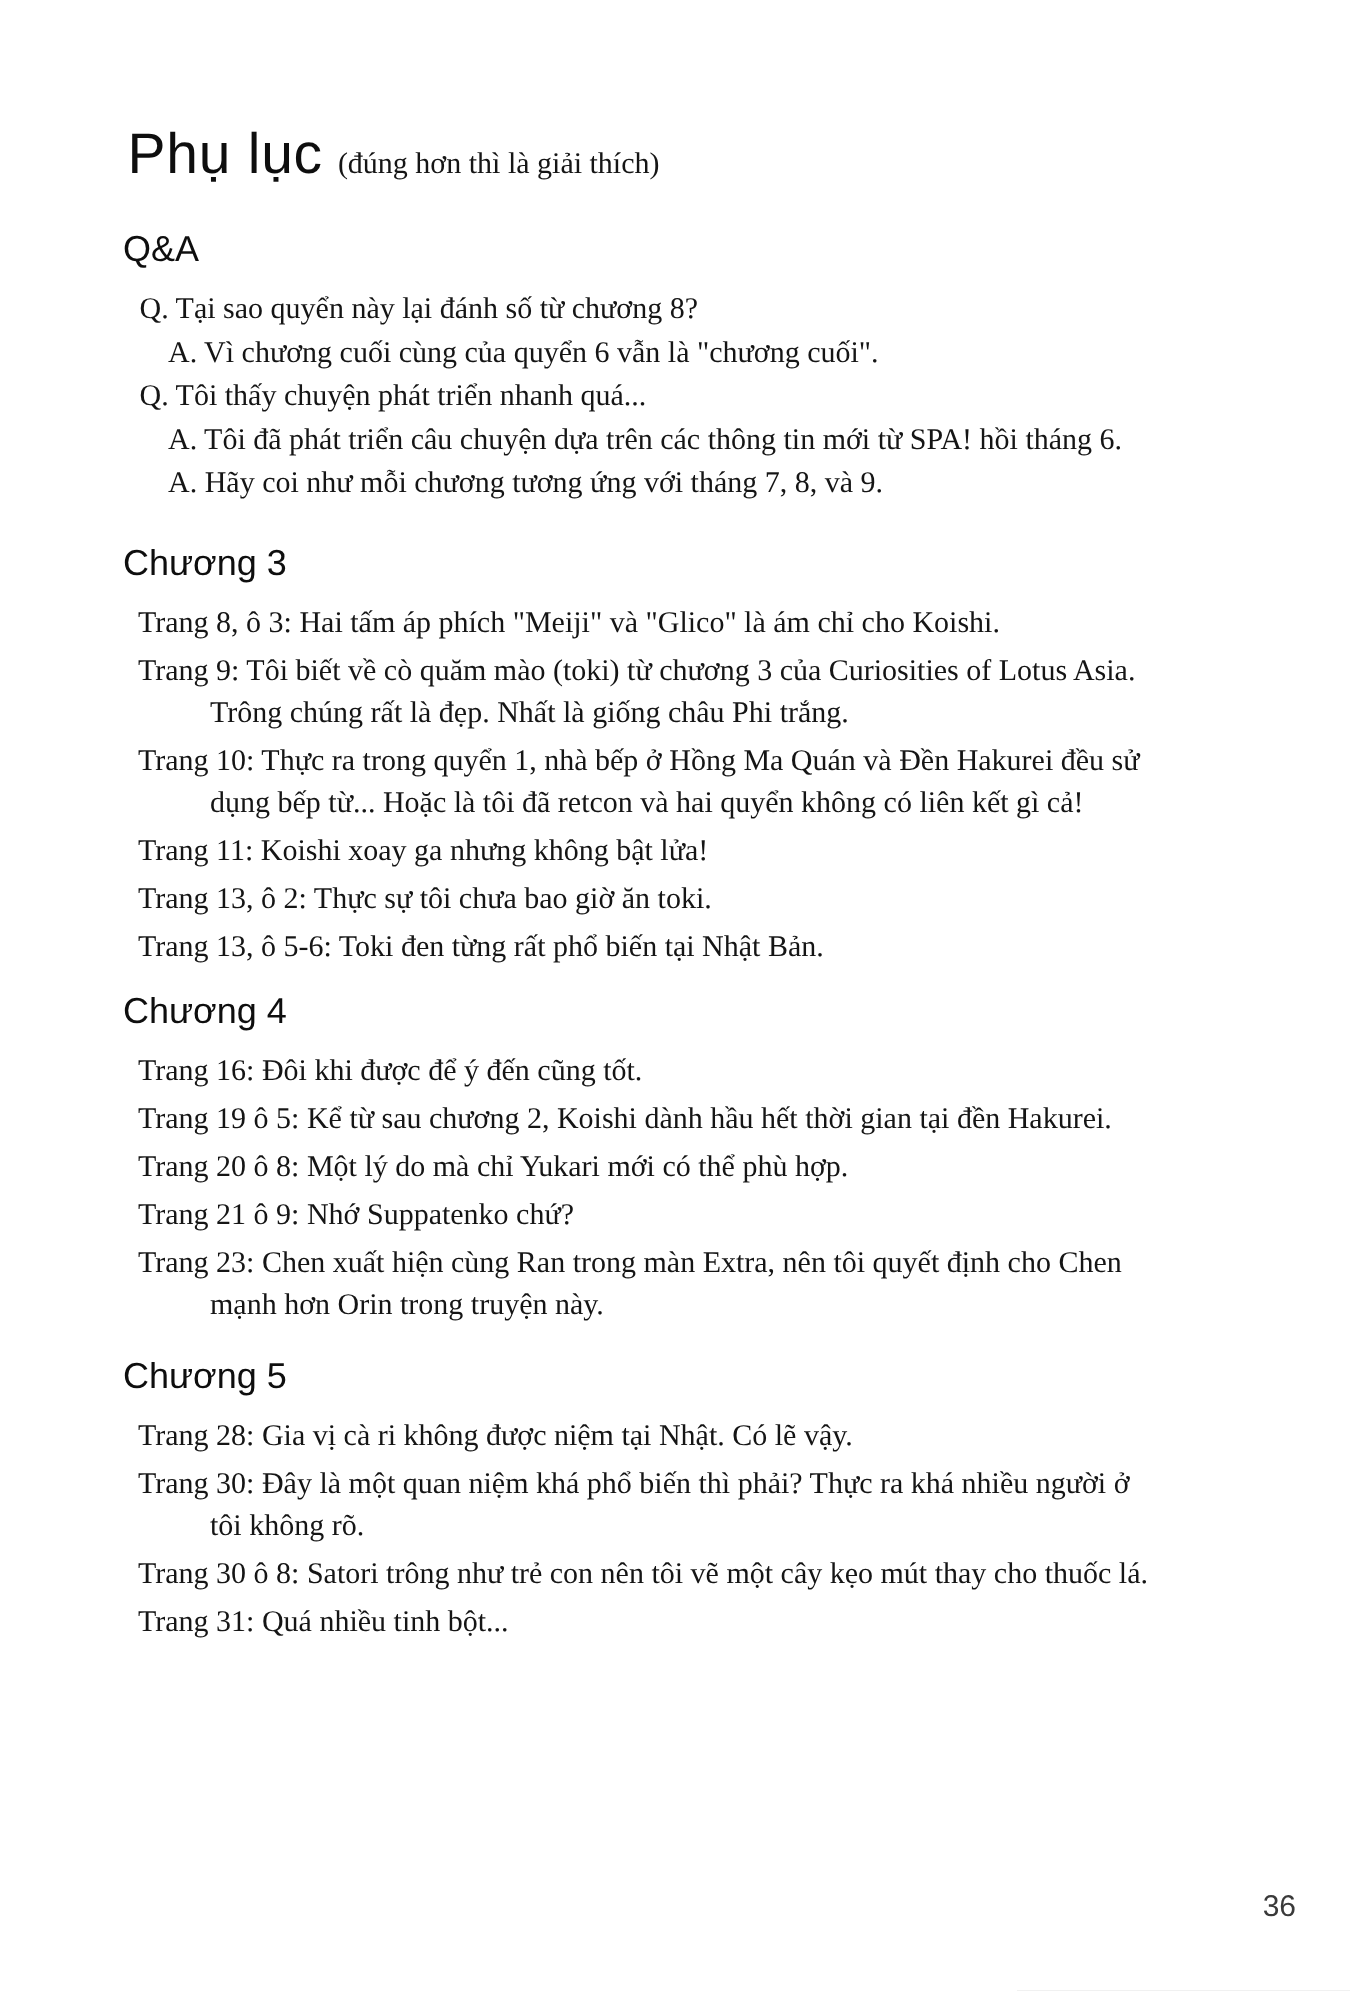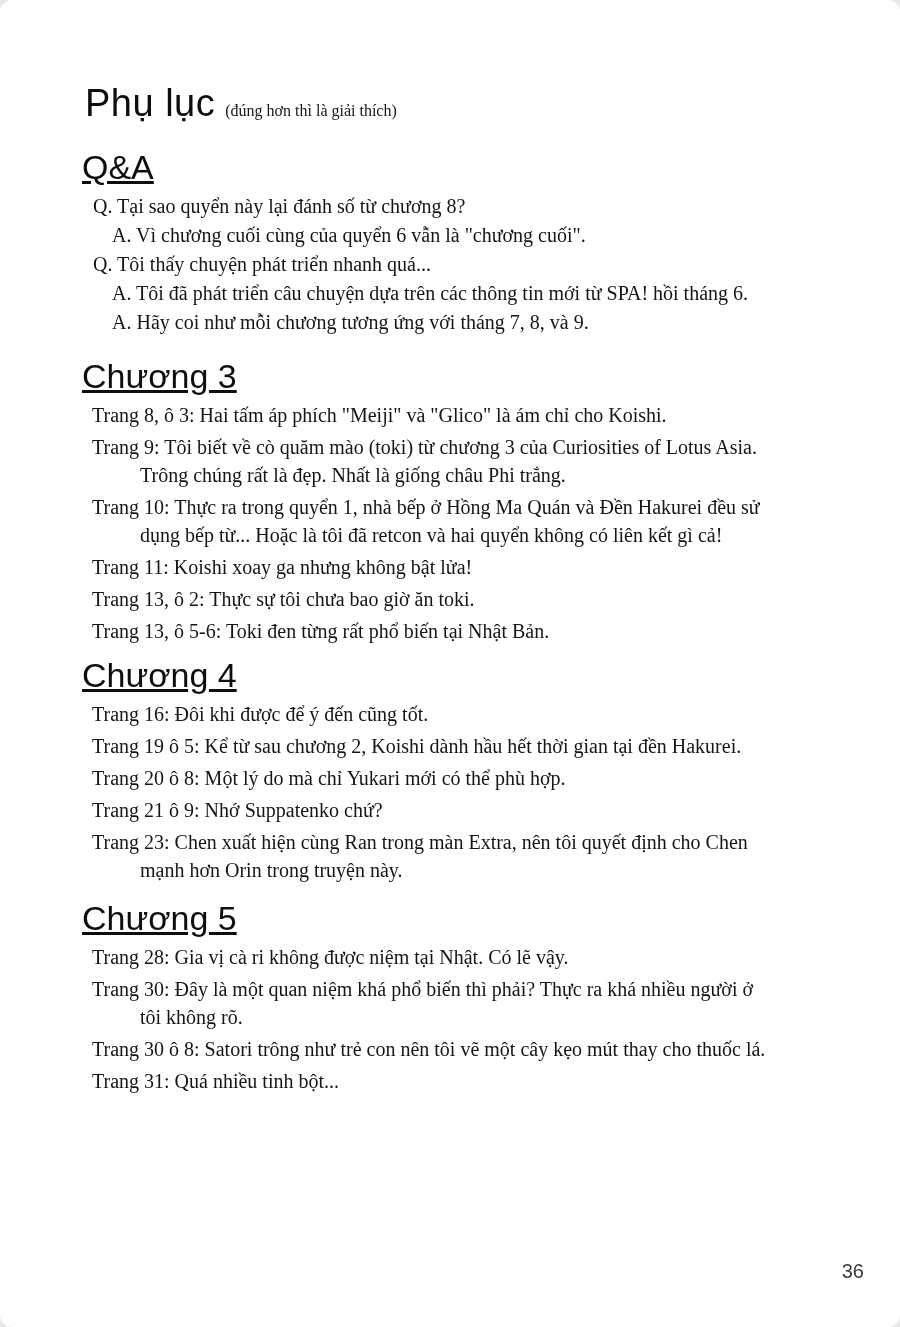--- a/index.html
+++ b/index.html
@@ -4,52 +4,50 @@
 <style>
   html, body { margin: 0; padding: 0; background: #e8e8e8; }
   .page {
     position: relative;
     width: 900px;
     height: 1327px;
     margin: 0 auto;
     background: #ffffff;
     color: #151515;
     overflow: hidden;
-    border-radius: 12px;
   }
   .content {
     padding: 82px 82px 0 82px;
   }
   .title-row {
     display: flex;
     align-items: baseline;
     margin-left: 3px;
   }
   .title {
     font-family: "Liberation Sans", "DejaVu Sans", sans-serif;
     font-size: 38px;
     font-weight: 400;
     letter-spacing: 0.5px;
     color: #0e0e0e;
     line-height: 1.15;
   }
   .subtitle {
     font-family: "Liberation Serif", "DejaVu Serif", serif;
-    font-size: 16px;
+    font-size: 20px;
     margin-left: 10px;
     color: #151515;
   }
   .sec-heading {
     font-family: "Liberation Sans", "DejaVu Sans", sans-serif;
-    font-size: 34px;
+    font-size: 24px;
     font-weight: 400;
     color: #0e0e0e;
     margin: 24px 0 10px 0;
     line-height: 30px;
-    text-decoration: underline;
   }
   .sec-heading.first { margin-top: 26px; }
   .sec-heading.tight { margin-top: 15px; }
   .sec-heading.mid { margin-top: 19px; }
   .qa-list { margin-left: 11px; }
   .qa-list p {
     margin: 0;
     font-family: "Liberation Serif", "DejaVu Serif", serif;
     font-size: 20px;
     line-height: 29px;

